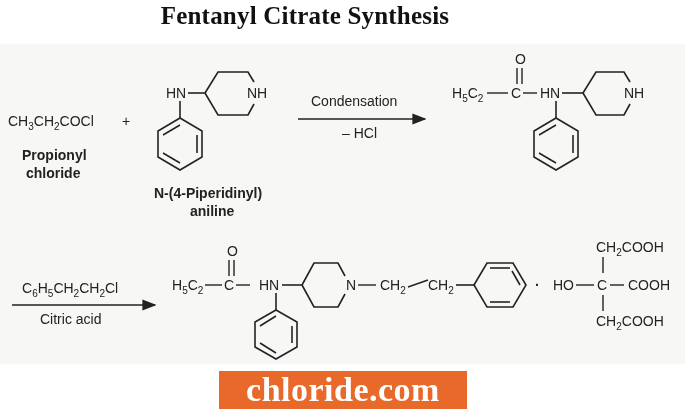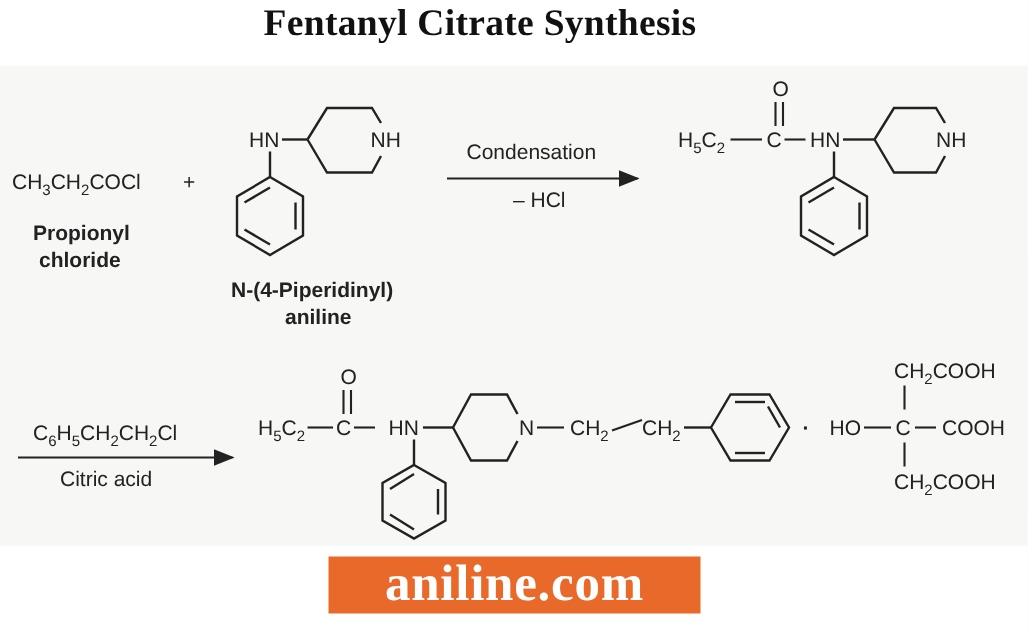--- a/index.html
+++ b/index.html
@@ -1,17 +1,17 @@
 <!DOCTYPE html>
 <html><head>
 <meta charset="utf-8">
 <style>
   html,body{margin:0;padding:0;}
   body{width:685px;height:420px;background:#ffffff;position:relative;overflow:hidden;font-family:"Liberation Sans",sans-serif;color:#1a1a1a;}
-  .title{position:absolute;left:15px;top:2px;width:610px;text-align:center;font-family:"Liberation Serif","DejaVu Serif",serif;font-size:25px;font-weight:bold;color:#111;letter-spacing:0.2px;}
+  .title{position:absolute;left:0;top:2px;width:610px;text-align:center;font-family:"Liberation Serif","DejaVu Serif",serif;font-size:25px;font-weight:bold;color:#111;letter-spacing:0.2px;}
   .scheme{position:absolute;left:0;top:44px;width:685px;height:320px;background:#f7f7f6;}
   svg{position:absolute;left:0;top:0;}
   .t{font-family:"Liberation Sans",sans-serif;font-size:14px;fill:#222;}
   .tb{font-family:"Liberation Sans",sans-serif;font-size:14px;font-weight:bold;fill:#222;}
   .brand{position:absolute;left:219px;top:371px;height:38px;width:248px;background:#e8692a;color:#fff;font-family:"Liberation Serif","DejaVu Serif",serif;font-size:34px;font-weight:bold;line-height:38px;text-align:center;letter-spacing:0.5px;}
 </style>
 </head>
 <body>
 
 <div class="title">Fentanyl Citrate Synthesis</div>
@@ -109,13 +109,13 @@
   <line x1="603" y1="257" x2="603" y2="273" stroke="#222" stroke-width="1.4"></line>
   <text class="t" x="553" y="290">HO</text>
   <line x1="576" y1="285" x2="594" y2="285" stroke="#222" stroke-width="1.4"></line>
   <text class="t" x="597" y="290">C</text>
   <line x1="610" y1="285" x2="624" y2="285" stroke="#222" stroke-width="1.4"></line>
   <text class="t" x="628" y="290">COOH</text>
   <line x1="603" y1="295" x2="603" y2="311" stroke="#222" stroke-width="1.4"></line>
   <text class="t" x="596" y="326">CH<tspan font-size="10" dy="4">2</tspan><tspan dy="-4">COOH</tspan></text>
 </svg>
 
-<div class="brand">aniline.com</div>
+<div class="brand">chloride.com</div>
 
 </body></html>

